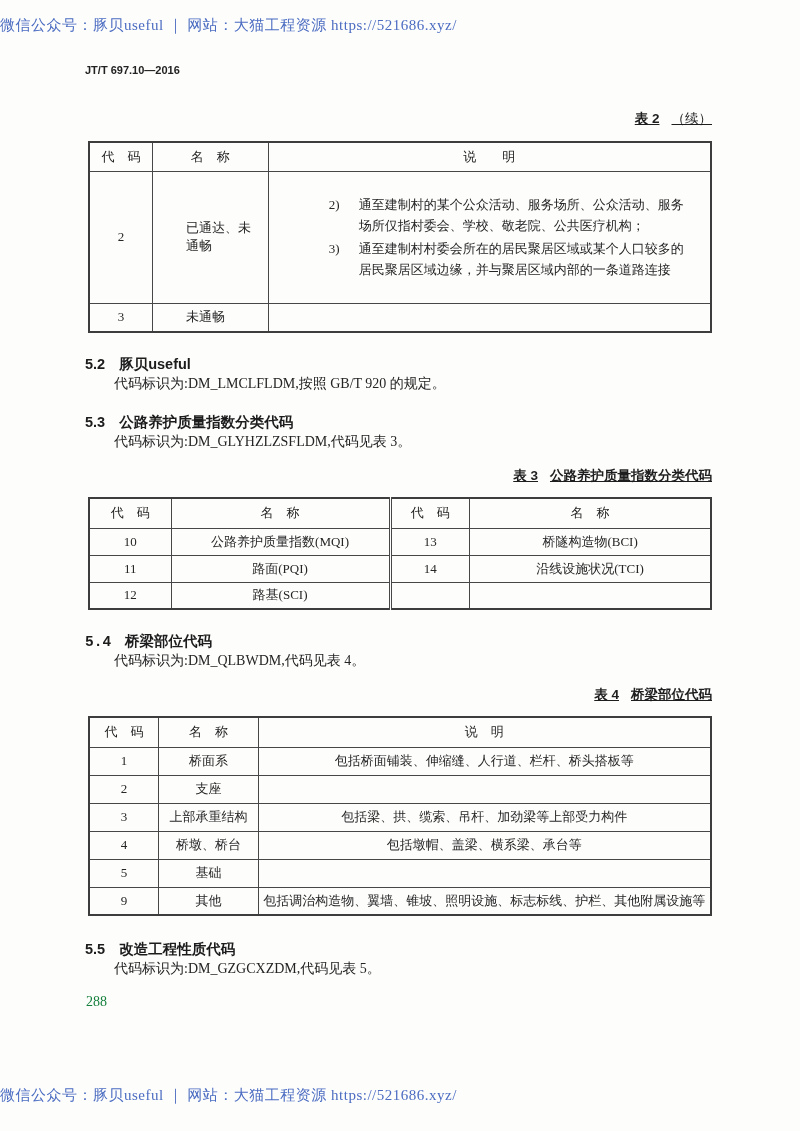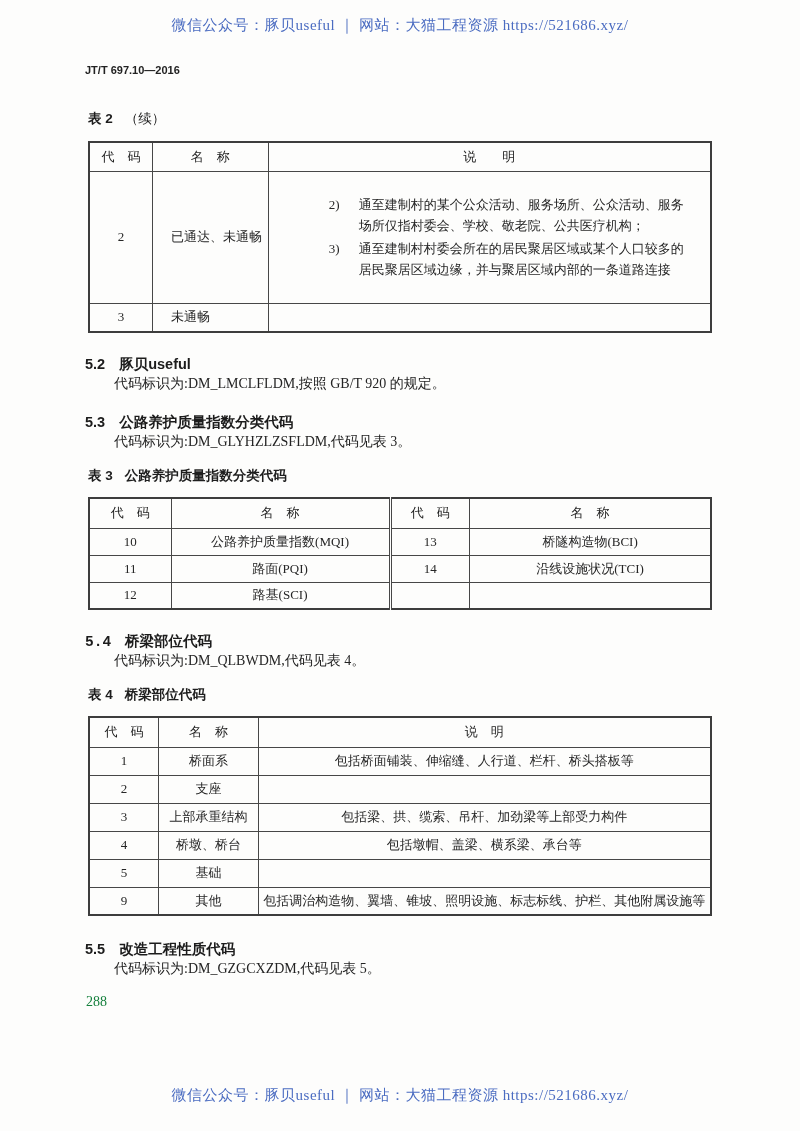--- a/index.html
+++ b/index.html
@@ -12,21 +12,20 @@
     height: 1131px;
     margin: 0 auto;
     background: #fdfdfc;
     color: #2b2b2b;
     overflow: hidden;
   }
 
   .watermark {
     position: absolute;
     left: 0; right: 0;
-    text-align: center;
     font-size: 15px;
     letter-spacing: 0.5px;
     color: #4b6cc1;
     font-family: "Liberation Serif", "DejaVu Serif", serif;
   }
   .watermark.top { top: 16px; }
   .watermark.bottom { bottom: 26px; }
 
   .content {
     position: absolute;
@@ -38,25 +37,26 @@
   .doc-code {
     margin-top: 64px;
     margin-left: -3px;
     font-family: "Liberation Sans", "DejaVu Sans", sans-serif;
     font-weight: 600;
     font-size: 11px;
     color: #222;
   }
 
   .tbl-caption {
-    text-align: left;
+    text-align: right;
     font-family: "Liberation Sans", "DejaVu Sans", sans-serif;
     font-weight: bold;
     font-size: 13.5px;
     color: #1e1e1e;
+    text-decoration: underline;
   }
   .tbl-caption .cap-label { margin-right: 12px; }
   .tbl-caption .cap-suffix { font-weight: normal; }
 
   .cap-2 { margin-top: 34px; }
   .cap-3 { margin-top: 16px; }
   .cap-4 { margin-top: 16px; }
 
   table.std {
     width: 100%;
@@ -79,21 +79,21 @@
   table.std { border: 2px solid #3d3d3d; }
 
   table.std th {
     font-size: 13px;
     color: #1f1f1f;
   }
 
   .t2 th { height: 29px; }
   .t2 .row-tall { height: 132px; }
   .t2 .row-short { height: 29px; }
-  .t2 td.name-cell { text-align: left; padding-left: 18px; }
+  .t2 td.name-cell { text-align: left; padding-left: 33px; }
 
   .desc-cell { vertical-align: middle; padding: 8px 18px 8px 60px !important; text-align: left !important; }
   .desc-item { display: flex; line-height: 21px; margin: 2px 0; }
   .desc-item .num { width: 30px; flex: 0 0 30px; }
   .desc-item .txt { flex: 1; }
 
   .t3 th { height: 30px; }
   .t3 td { height: 27px; }
   .t3 .dbl { border-left: 3px double #474747; }
 

